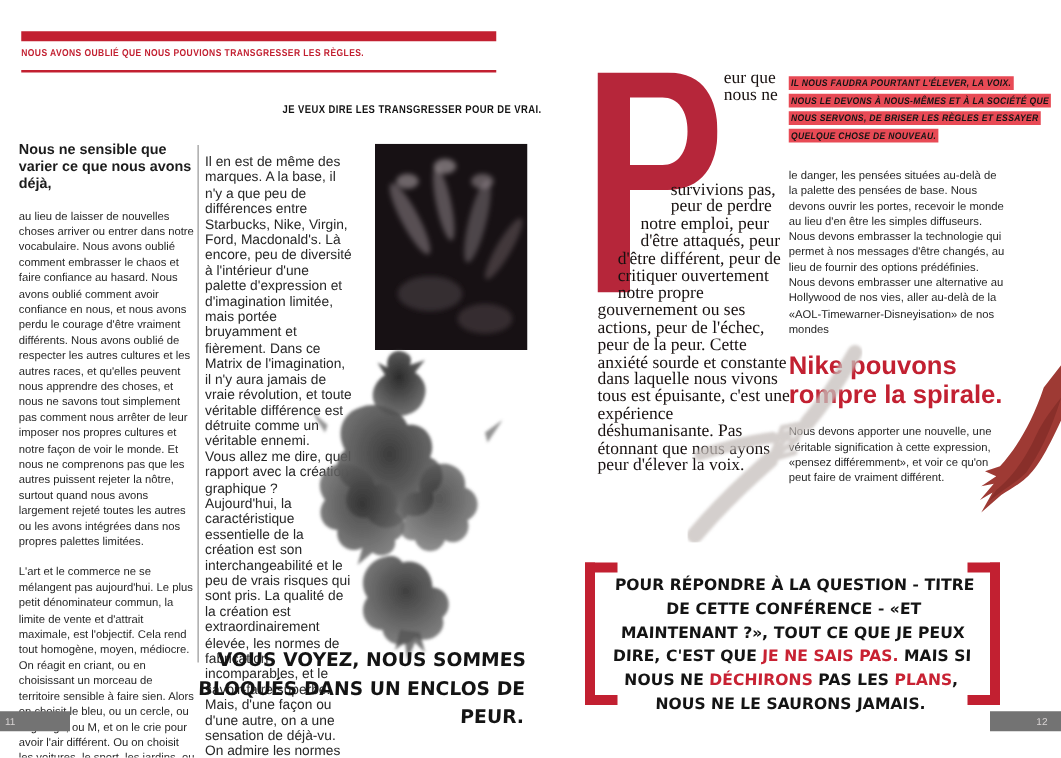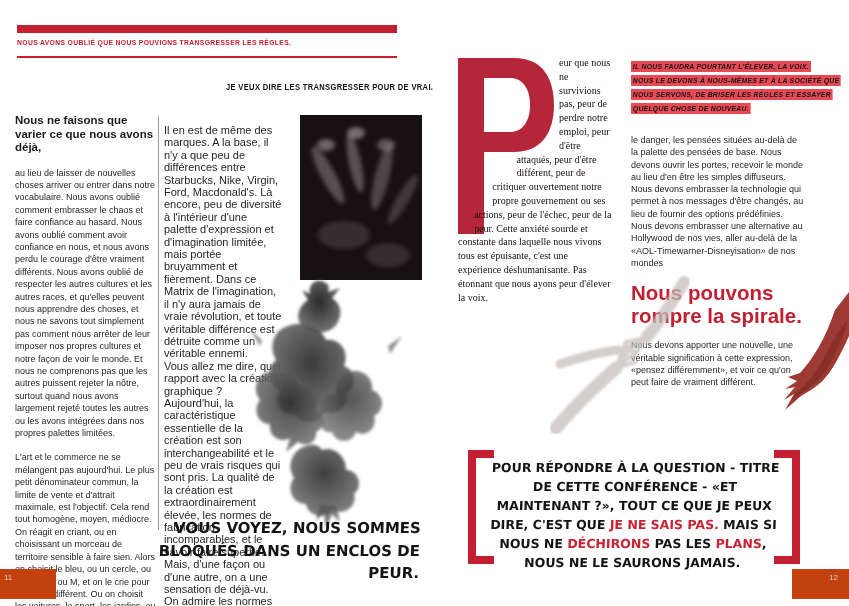--- a/index.html
+++ b/index.html
@@ -23,27 +23,27 @@
   .col2{left:164px;top:124px;width:118px;font-size:11px;line-height:12.4px;color:#262626;}
   .col2 p{margin:0;}
 
   .photo-dark{left:300px;top:115px;width:122px;height:165px;}
   .creatures{left:228px;top:276px;width:194px;height:256px;}
 
   .hand{font-family:"DejaVu Sans",sans-serif;font-weight:bold;}
   .handwritten-left{left:158px;top:517px;width:262px;text-align:right;font-size:15px;
                     line-height:22.5px;color:#141414;transform:skewX(-2deg);}
 
-  .pageno-bar{top:569px;height:30px;background:#c2410c;color:#d8d4d4;
+  .pageno-bar{top:569px;height:16px;background:#737373;color:#d8d4d4;
               font-size:8px;line-height:17px;}
   .pageno-left{left:0;width:56px;padding-left:4px;box-sizing:border-box;text-align:left;}
   .pageno-right{left:792px;width:57px;padding-right:11px;box-sizing:border-box;text-align:right;}
 
   
-  .dropcap-block{left:458px;top:56px;width:154px;font-size:10px;line-height:13.8px;color:#17100f;}
+  .dropcap-block{left:478px;top:56px;width:154px;font-size:14px;line-height:13.8px;color:#17100f;}
   .dropcap-svg{float:left;width:96px;height:176px;margin:2px 5px 0 0;
                shape-outside:polygon(0 0,100% 0,100% 50%,58% 50%,58% 64%,34% 64%,34% 78%,16% 78%,16% 100%,0 100%);}
 
   .highlight-block{left:631px;top:61px;width:178px;font-style:italic;}
   .highlight-line{display:block;width:fit-content;background:#e84a55;color:#141414;
                   font-weight:bold;font-size:7.6px;line-height:9px;padding:1px 2px;
                   margin:0 0 3px 0;white-space:nowrap;transform:scaleX(.9);
                   transform-origin:left;letter-spacing:.3px;}
 
   .right-flow{left:631px;top:134px;width:173px;font-size:9px;line-height:12.3px;color:#262626;}
@@ -64,21 +64,21 @@
 </style>
 </head>
 <body>
 
 <div class="abs red-bar"></div>
 <div class="abs headline">NOUS AVONS OUBLIÉ QUE NOUS POUVIONS TRANSGRESSER LES RÈGLES.</div>
 <div class="abs headline-rule"></div>
 <div class="abs subheadline">JE VEUX DIRE LES TRANSGRESSER POUR DE VRAI.</div>
 
 <div class="abs col1">
-  <p class="lead">Nous ne faisons que varier ce que nous avons déjà,</p>
+  <p class="lead">Nous ne sensible que varier ce que nous avons déjà,</p>
   <p>au lieu de laisser de nouvelles choses arriver ou entrer dans notre vocabulaire. Nous avons oublié comment embrasser le chaos et faire confiance au hasard. Nous avons oublié comment avoir confiance en nous, et nous avons perdu le courage d'être vraiment différents. Nous avons oublié de respecter les autres cultures et les autres races, et qu'elles peuvent nous apprendre des choses, et nous ne savons tout simplement pas comment nous arrêter de leur imposer nos propres cultures et notre façon de voir le monde. Et nous ne comprenons pas que les autres puissent rejeter la nôtre, surtout quand nous avons largement rejeté toutes les autres ou les avons intégrées dans nos propres palettes limitées.</p>
   <p>L'art et le commerce ne se mélangent pas aujourd'hui. Le plus petit dénominateur commun, la limite de vente et d'attrait maximale, est l'objectif. Cela rend tout homogène, moyen, médiocre. On réagit en criant, ou en choisissant un morceau de territoire sensible à faire sien. Alors on choisit le bleu, ou un cercle, ou le grunge, ou M, et on le crie pour avoir l'air différent. Ou on choisit les voitures, le sport, les jardins, ou la drogue.</p>
 </div>
 
 <div class="abs col-divider"></div>
 
 <div class="abs col2">
   <p>Il en est de même des marques. A la base, il n'y a que peu de différences entre Starbucks, Nike, Virgin, Ford, Macdonald's. Là encore, peu de diversité à l'intérieur d'une palette d'expression et d'imagination limitée, mais portée bruyamment et fièrement. Dans ce Matrix de l'imagination, il n'y aura jamais de vraie révolution, et toute véritable différence est détruite comme un véritable ennemi.</p>
   <p>Vous allez me dire, quel rapport avec la création graphique ? Aujourd'hui, la caractéristique essentielle de la création est son interchangeabilité et le peu de vrais risques qui sont pris. La qualité de la création est extraordinairement élevée, les normes de fabrication incomparables, et le savoir-faire superbe. Mais, d'une façon ou d'une autre, on a une sensation de déjà-vu. On admire les normes esthétiques et techniques, mais on se retrouve comme vides, ou blasés.</p>
 </div>
@@ -138,21 +138,21 @@
 
 <div class="abs highlight-block">
   <span class="highlight-line">IL NOUS FAUDRA POURTANT L'ÉLEVER, LA VOIX.</span>
   <span class="highlight-line">NOUS LE DEVONS À NOUS-MÊMES ET À LA SOCIÉTÉ QUE</span>
   <span class="highlight-line">NOUS SERVONS, DE BRISER LES RÈGLES ET ESSAYER</span>
   <span class="highlight-line">QUELQUE CHOSE DE NOUVEAU.</span>
 </div>
 
 <div class="abs right-flow">
   <p>le danger, les pensées situées au-delà de la palette des pensées de base. Nous devons ouvrir les portes, recevoir le monde au lieu d'en être les simples diffuseurs. Nous devons embrasser la technologie qui permet à nos messages d'être changés, au lieu de fournir des options prédéfinies. Nous devons embrasser une alternative au Hollywood de nos vies, aller au-delà de la «AOL-Timewarner-Disneyisation» de nos mondes</p>
-  <p class="spiral-heading">Nous pouvons rompre la spirale.</p>
+  <p class="spiral-heading">Nike pouvons rompre la spirale.</p>
   <p>Nous devons apporter une nouvelle, une véritable signification à cette expression, «pensez différemment», et voir ce qu'on peut faire de vraiment différent.</p>
 </div>
 
 <svg class="abs photo-hands" viewBox="0 0 140 162" preserveAspectRatio="none">
   <defs>
       <filter id="blur3">
         <feGaussianBlur stdDeviation="1.2"></feGaussianBlur>
       </filter>
     </defs>
   <g filter="url(#blur3)" stroke="#c6bfbc" fill="none" stroke-linecap="round" opacity=".75">

